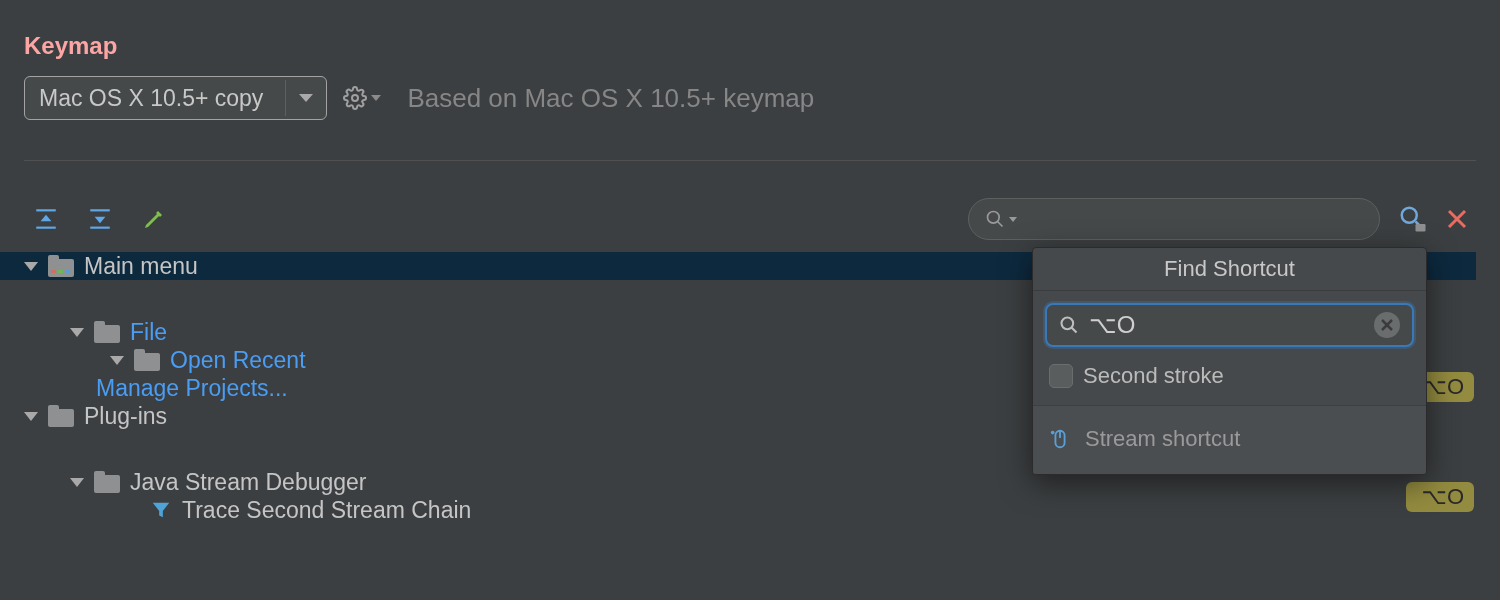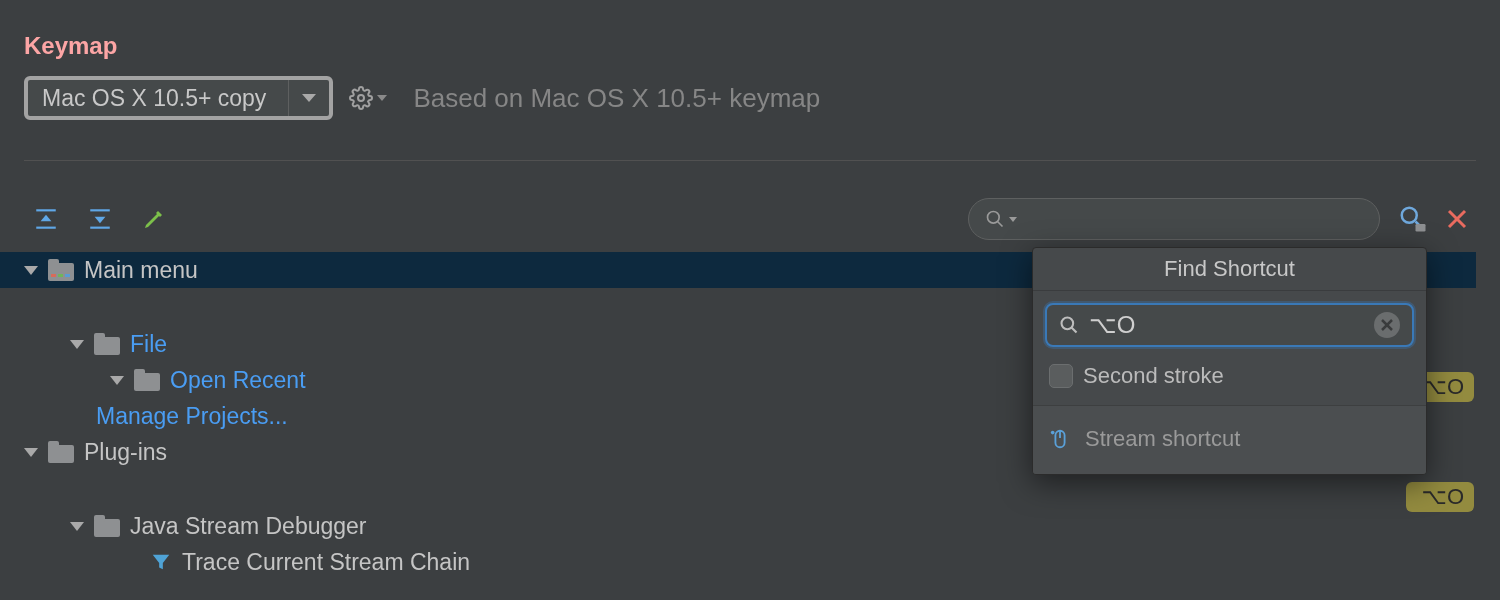--- a/index.html
+++ b/index.html
@@ -29,21 +29,21 @@
     left: 24px;
     right: 24px;
     display: flex;
     align-items: center;
     gap: 10px;
   }
 
   .dropdown {
     display: flex;
     align-items: center;
-    border: 4px solid #a3a3a3;
+    border: 1px solid #a3a3a3;
     border-radius: 6px;
     height: 44px;
     background: #45494a;
   }
   .dropdown-label {
     padding: 0 22px 0 14px;
     color: #c8c8c8;
     font-size: 23px;
   }
   .dropdown-sep {
@@ -146,21 +146,21 @@
   .tree {
     position: absolute;
     top: 252px;
     left: 0;
     right: 24px;
   }
 
   .row {
     display: flex;
     align-items: center;
-    height: 36px;
+    height: 28px;
     padding-left: 24px;
   }
   .row.selected {
     background: #0d293e;
   }
   .disclosure {
     width: 0; height: 0;
     border-left: 7px solid transparent;
     border-right: 7px solid transparent;
     border-top: 9px solid #a9a9a9;
@@ -387,21 +387,21 @@
       <rect x="0" y="4" width="26" height="18" rx="2" fill="#8e9092"></rect>
       <rect x="0" y="0" width="11" height="7" rx="2" fill="#8e9092"></rect>
     </svg>
     <span class="row-label plain">Java Stream Debugger</span>
   </div>
 
   <div class="row indent-3">
     <svg class="filter-icon" width="22" height="22" viewBox="0 0 24 24">
       <path d="M3 4h18l-7 9v7l-4-2v-5L3 4z" fill="#4fa3d6"></path>
     </svg>
-    <span class="row-label plain">Trace Current Stream Chain</span>
+    <span class="row-label plain">Trace Second Stream Chain</span>
   </div>
 </div>
 
 <div class="shortcut-badge badge1">⌥O</div>
 <div class="shortcut-badge badge2">⌥O</div>
 
 <div class="popup">
   <div class="popup-title">Find Shortcut</div>
   <div class="popup-input">
     <svg width="20" height="20" viewBox="0 0 24 24" fill="none" stroke="#bdbdbd" stroke-width="2.5">

